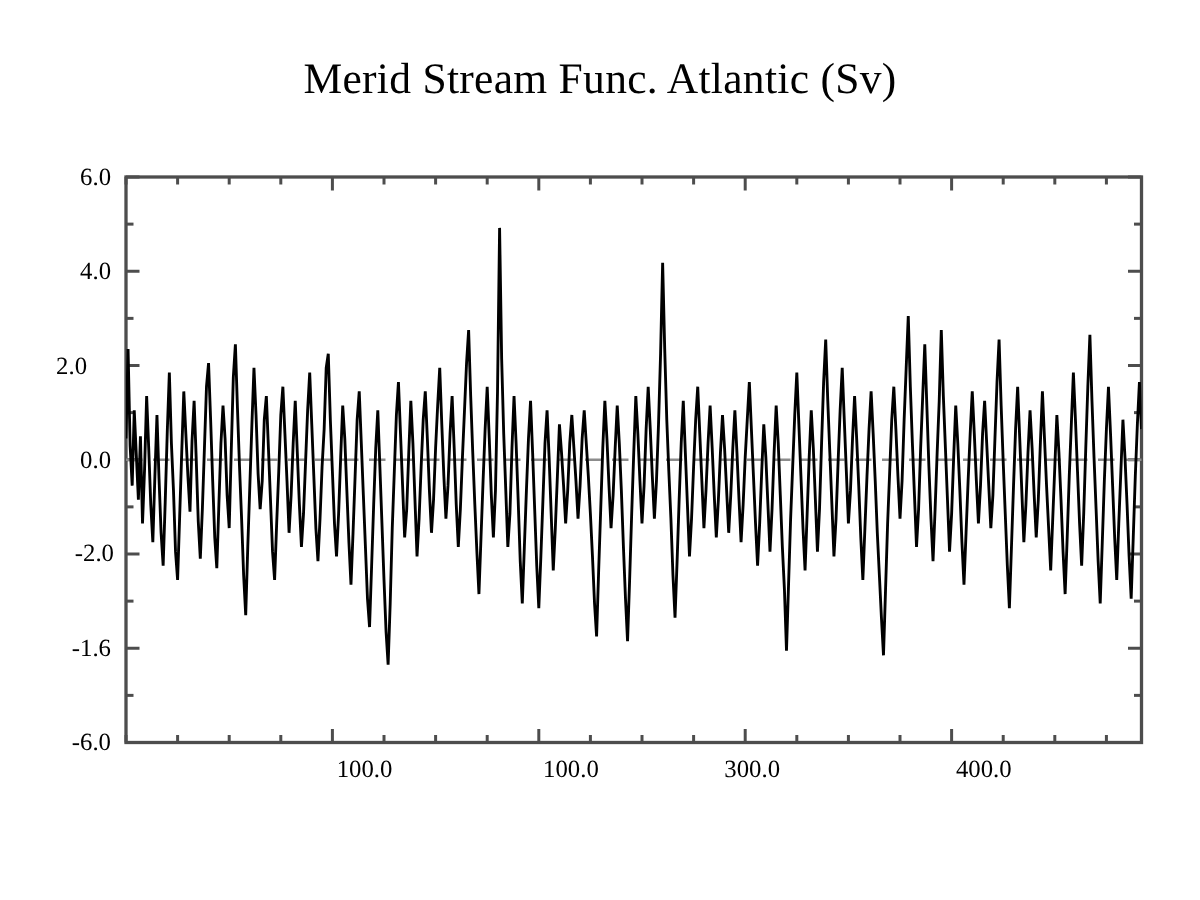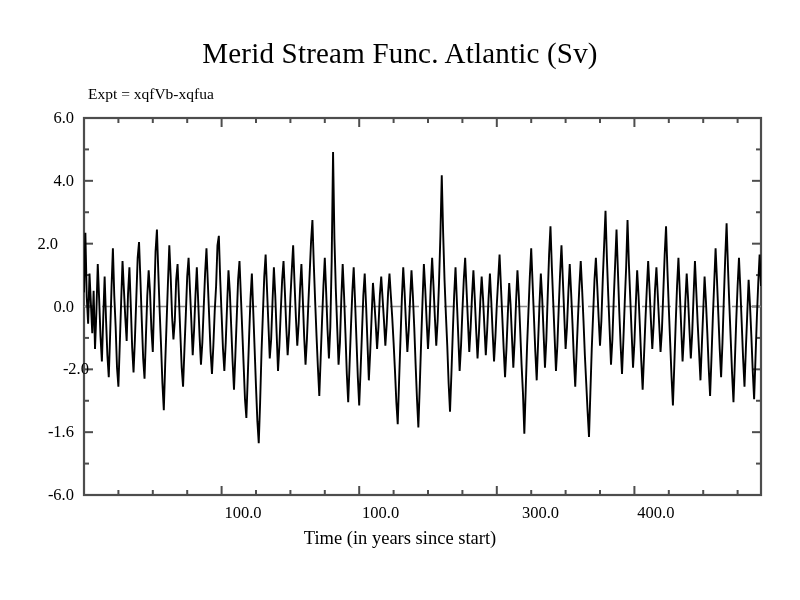--- a/index.html
+++ b/index.html
@@ -79,25 +79,23 @@
     left: 0; top: 0;
   }
 </style>
 </head>
 <body>
 
 <div id="figure">
 
   <div class="title-main">Merid Stream Func. Atlantic (Sv)</div>
 
-  <div class="subtitle subtitle-left">Expt = xqfVb-xqfua</div>
 
 
 
-  <div class="xaxis-label">Time (in years since start)</div>
 
   <svg id="plot-svg" width="800" height="600">
     <g id="frame-group">
         <rect x="84" y="118" width="677" height="377" fill="none" stroke="#4d4d4d" stroke-width="2.2"></rect>
       </g>
     <g id="ticks-group">
         <line x1="84" y1="495" x2="93" y2="495" stroke="#4d4d4d" stroke-width="2"></line>
         <line x1="761" y1="495" x2="752" y2="495" stroke="#4d4d4d" stroke-width="2"></line>
         <line x1="84" y1="463.5833333333333" x2="89" y2="463.5833333333333" stroke="#4d4d4d" stroke-width="2"></line>
         <line x1="761" y1="463.5833333333333" x2="756" y2="463.5833333333333" stroke="#4d4d4d" stroke-width="2"></line>
@@ -173,24 +171,24 @@
         </clipPath>
         <path d="M84.00 292.36 L85.38 232.67 L86.75 297.07 L88.13 323.78 L89.50 273.51 L90.88 303.36 L92.26 333.20 L93.63 290.79 L95.01 348.91 L96.38 312.78 L97.76 264.09 L99.14 298.65 L100.51 336.35 L101.89 361.48 L103.26 317.50 L104.64 276.65 L106.02 319.07 L107.39 355.20 L108.77 377.19 L110.14 334.77 L111.52 287.65 L112.90 248.38 L114.27 295.50 L115.65 326.92 L117.02 367.76 L118.40 386.61 L119.78 344.20 L121.15 301.79 L122.53 260.95 L123.90 289.22 L125.28 317.50 L126.66 341.06 L128.03 293.93 L129.41 267.23 L130.78 304.93 L132.16 347.34 L133.54 372.48 L134.91 339.49 L136.29 298.65 L137.66 257.80 L139.04 242.10 L140.42 279.80 L141.79 320.64 L143.17 358.34 L144.54 378.76 L145.92 336.35 L147.30 295.50 L148.67 270.37 L150.05 292.36 L151.42 330.06 L152.80 352.05 L154.18 300.22 L155.55 251.52 L156.93 229.53 L158.30 271.94 L159.68 311.21 L161.06 345.77 L162.43 383.47 L163.81 410.18 L165.18 364.62 L166.56 323.78 L167.94 282.94 L169.31 245.24 L170.69 276.65 L172.07 315.92 L173.44 339.49 L174.82 320.64 L176.19 279.80 L177.57 264.09 L178.95 298.65 L180.32 333.20 L181.70 367.76 L183.07 386.61 L184.45 348.91 L185.83 314.35 L187.20 276.65 L188.58 257.80 L189.95 289.22 L191.33 320.64 L192.71 355.20 L194.08 330.06 L195.46 295.50 L196.83 267.23 L198.21 301.79 L199.59 336.35 L200.96 364.62 L202.34 342.63 L203.71 308.07 L205.09 273.51 L206.47 248.38 L207.84 282.94 L209.22 317.50 L210.59 352.05 L211.97 374.05 L213.35 345.77 L214.72 311.21 L216.10 286.08 L217.47 245.24 L218.85 235.81 L220.23 279.80 L221.60 314.35 L222.98 348.91 L224.35 370.90 L225.73 342.63 L227.11 304.93 L228.48 270.37 L229.86 292.36 L231.23 326.92 L232.61 361.48 L233.99 389.75 L235.36 355.20 L236.74 317.50 L238.11 279.80 L239.49 260.95 L240.87 295.50 L242.24 330.06 L243.62 364.62 L244.99 399.18 L246.37 418.03 L247.75 377.19 L249.12 336.35 L250.50 298.65 L251.87 273.51 L253.25 311.21 L254.63 348.91 L256.00 386.61 L257.38 421.17 L258.75 443.16 L260.13 402.32 L261.51 352.05 L262.88 314.35 L264.26 276.65 L265.63 254.66 L267.01 289.22 L268.39 323.78 L269.76 358.34 L271.14 339.49 L272.51 301.79 L273.89 267.23 L275.27 295.50 L276.64 333.20 L278.02 370.90 L279.39 345.77 L280.77 311.21 L282.15 279.80 L283.52 260.95 L284.90 292.36 L286.27 326.92 L287.65 355.20 L289.03 333.20 L290.40 298.65 L291.78 270.37 L293.15 245.24 L294.53 282.94 L295.91 317.50 L297.28 345.77 L298.66 323.78 L300.03 289.22 L301.41 264.09 L302.79 298.65 L304.16 336.35 L305.54 364.62 L306.91 339.49 L308.29 304.93 L309.67 273.51 L311.04 242.10 L312.42 220.10 L313.79 264.09 L315.17 301.79 L316.55 336.35 L317.92 367.76 L319.30 396.04 L320.67 358.34 L322.05 320.64 L323.43 286.08 L324.80 257.80 L326.18 292.36 L327.55 330.06 L328.93 358.34 L330.31 326.92 L331.68 260.95 L333.06 151.93 L334.43 238.95 L335.81 289.22 L337.19 326.92 L338.56 364.62 L339.94 342.63 L341.32 298.65 L342.69 264.09 L344.07 295.50 L345.44 333.20 L346.82 374.05 L348.20 402.32 L349.57 364.62 L350.95 326.92 L352.32 292.36 L353.70 267.23 L355.08 301.79 L356.45 339.49 L357.83 377.19 L359.20 405.46 L360.58 370.90 L361.96 333.20 L363.33 295.50 L364.71 273.51 L366.08 304.93 L367.46 342.63 L368.84 380.33 L370.21 352.05 L371.59 317.50 L372.96 282.94 L374.34 301.79 L375.72 323.78 L377.09 348.91 L378.47 326.92 L379.84 295.50 L381.22 276.65 L382.60 298.65 L383.97 320.64 L385.35 345.77 L386.72 323.78 L388.10 292.36 L389.48 273.51 L390.85 295.50 L392.23 317.50 L393.60 342.63 L394.98 370.90 L396.36 402.32 L397.73 424.31 L399.11 380.33 L400.48 339.49 L401.86 298.65 L403.24 267.23 L404.61 292.36 L405.99 323.78 L407.36 352.05 L408.74 330.06 L410.12 298.65 L411.49 270.37 L412.87 295.50 L414.24 326.92 L415.62 364.62 L417.00 399.18 L418.37 427.45 L419.75 386.61 L421.12 342.63 L422.50 301.79 L423.88 264.09 L425.25 289.22 L426.63 320.64 L428.00 348.91 L429.38 323.78 L430.76 286.08 L432.13 257.80 L433.51 286.08 L434.88 317.50 L436.26 345.77 L437.64 320.64 L439.01 282.94 L440.39 235.81 L441.76 175.18 L443.14 232.67 L444.52 279.80 L445.89 314.35 L447.27 345.77 L448.64 383.47 L450.02 411.75 L451.40 374.05 L452.77 333.20 L454.15 295.50 L455.52 267.23 L456.90 301.79 L458.28 336.35 L459.65 370.90 L461.03 345.77 L462.40 311.21 L463.78 279.80 L465.16 257.80 L466.53 289.22 L467.91 320.64 L469.28 352.05 L470.66 326.92 L472.04 295.50 L473.41 270.37 L474.79 298.65 L476.16 330.06 L477.54 358.34 L478.92 333.20 L480.29 301.79 L481.67 276.65 L483.04 298.65 L484.42 326.92 L485.80 355.20 L487.17 330.06 L488.55 298.65 L489.92 273.51 L491.30 301.79 L492.68 333.20 L494.05 361.48 L495.43 336.35 L496.80 304.93 L498.18 279.80 L499.56 254.66 L500.93 286.08 L502.31 317.50 L503.68 348.91 L505.06 377.19 L506.44 348.91 L507.81 314.35 L509.19 282.94 L510.57 304.93 L511.94 336.35 L513.32 367.76 L514.69 339.49 L516.07 301.79 L517.45 270.37 L518.82 295.50 L520.20 330.06 L521.57 364.62 L522.95 392.90 L524.33 433.74 L525.70 389.75 L527.08 345.77 L528.45 311.21 L529.83 276.65 L531.21 248.38 L532.58 282.94 L533.96 317.50 L535.33 352.05 L536.71 380.33 L538.09 342.63 L539.46 304.93 L540.84 273.51 L542.21 298.65 L543.59 333.20 L544.97 367.76 L546.34 339.49 L547.72 295.50 L549.09 254.66 L550.47 226.39 L551.85 267.23 L553.22 301.79 L554.60 336.35 L555.97 370.90 L557.35 345.77 L558.73 308.07 L560.10 273.51 L561.48 245.24 L562.85 279.80 L564.23 314.35 L565.61 348.91 L566.98 326.92 L568.36 292.36 L569.73 264.09 L571.11 292.36 L572.49 323.78 L573.86 358.34 L575.24 386.61 L576.61 352.05 L577.99 317.50 L579.37 286.08 L580.74 260.95 L582.12 289.22 L583.49 320.64 L584.87 355.20 L586.25 383.47 L587.62 411.75 L589.00 436.88 L590.37 392.90 L591.75 348.91 L593.13 314.35 L594.50 279.80 L595.88 257.80 L597.25 286.08 L598.63 317.50 L600.01 345.77 L601.38 320.64 L602.76 279.80 L604.13 245.24 L605.51 210.68 L606.89 257.80 L608.26 295.50 L609.64 330.06 L611.01 364.62 L612.39 339.49 L613.77 298.65 L615.14 264.09 L616.52 229.53 L617.89 270.37 L619.27 311.21 L620.65 345.77 L622.02 374.05 L623.40 339.49 L624.77 301.79 L626.15 267.23 L627.53 220.10 L628.90 264.09 L630.28 298.65 L631.65 333.20 L633.03 367.76 L634.41 342.63 L635.78 304.93 L637.16 270.37 L638.53 295.50 L639.91 326.92 L641.29 361.48 L642.66 389.75 L644.04 355.20 L645.41 320.64 L646.79 289.22 L648.17 260.95 L649.54 289.22 L650.92 320.64 L652.29 348.91 L653.67 323.78 L655.05 289.22 L656.42 267.23 L657.80 295.50 L659.17 323.78 L660.55 352.05 L661.93 330.06 L663.30 292.36 L664.68 254.66 L666.05 226.39 L667.43 270.37 L668.81 308.07 L670.18 342.63 L671.56 377.19 L672.93 405.46 L674.31 364.62 L675.69 323.78 L677.06 286.08 L678.44 257.80 L679.82 292.36 L681.19 326.92 L682.57 361.48 L683.94 336.35 L685.32 301.79 L686.70 273.51 L688.07 298.65 L689.45 330.06 L690.82 358.34 L692.20 333.20 L693.58 295.50 L694.95 260.95 L696.33 292.36 L697.70 323.78 L699.08 352.05 L700.46 380.33 L701.83 345.77 L703.21 311.21 L704.58 276.65 L705.96 301.79 L707.34 333.20 L708.71 367.76 L710.09 396.04 L711.46 358.34 L712.84 317.50 L714.22 282.94 L715.59 248.38 L716.97 279.80 L718.34 314.35 L719.72 348.91 L721.10 377.19 L722.47 342.63 L723.85 298.65 L725.22 257.80 L726.60 223.25 L727.98 267.23 L729.35 304.93 L730.73 339.49 L732.10 374.05 L733.48 402.32 L734.86 361.48 L736.23 320.64 L737.61 286.08 L738.98 257.80 L740.36 289.22 L741.74 323.78 L743.11 358.34 L744.49 386.61 L745.86 348.91 L747.24 314.35 L748.62 279.80 L749.99 304.93 L751.37 336.35 L752.74 370.90 L754.12 399.18 L755.50 358.34 L756.87 317.50 L758.25 282.94 L759.62 254.66 L761.00 286.08 " fill="none" stroke="#000000" stroke-width="1.9" stroke-linejoin="miter" clip-path="url(#plotclip)"></path>
       </g>
   </svg>
 
   <div id="ylabels">
       <div class="tick-label-y" style="left: 22px; top: 110px;">6.0</div>
       <div class="tick-label-y" style="left: 22px; top: 172.833px;">4.0</div>
       <div class="tick-label-y" style="left: 6px; top: 235.667px;">2.0</div>
       <div class="tick-label-y" style="left: 22px; top: 298.5px;">0.0</div>
-      <div class="tick-label-y" style="left: 37px; top: 361.333px;">-2.0</div>
+      <div class="tick-label-y" style="left: 24px; top: 361.333px;">-2.0</div>
       <div class="tick-label-y" style="left: 22px; top: 424.167px;">-1.6</div>
       <div class="tick-label-y" style="left: 22px; top: 487px;">-6.0</div>
     </div>
   <div id="xlabels">
       <div class="tick-label-x" style="left: 181.602px; top: 505px;">100.0</div>
       <div class="tick-label-x" style="left: 319.203px; top: 505px;">100.0</div>
-      <div class="tick-label-x" style="left: 479px; top: 505px;">300.0</div>
+      <div class="tick-label-x" style="left: 440px; top: 505px;">300.0</div>
       <div class="tick-label-x" style="left: 594.407px; top: 505px;">400.0</div>
     </div>
 
 </div>
 
 </body></html>

